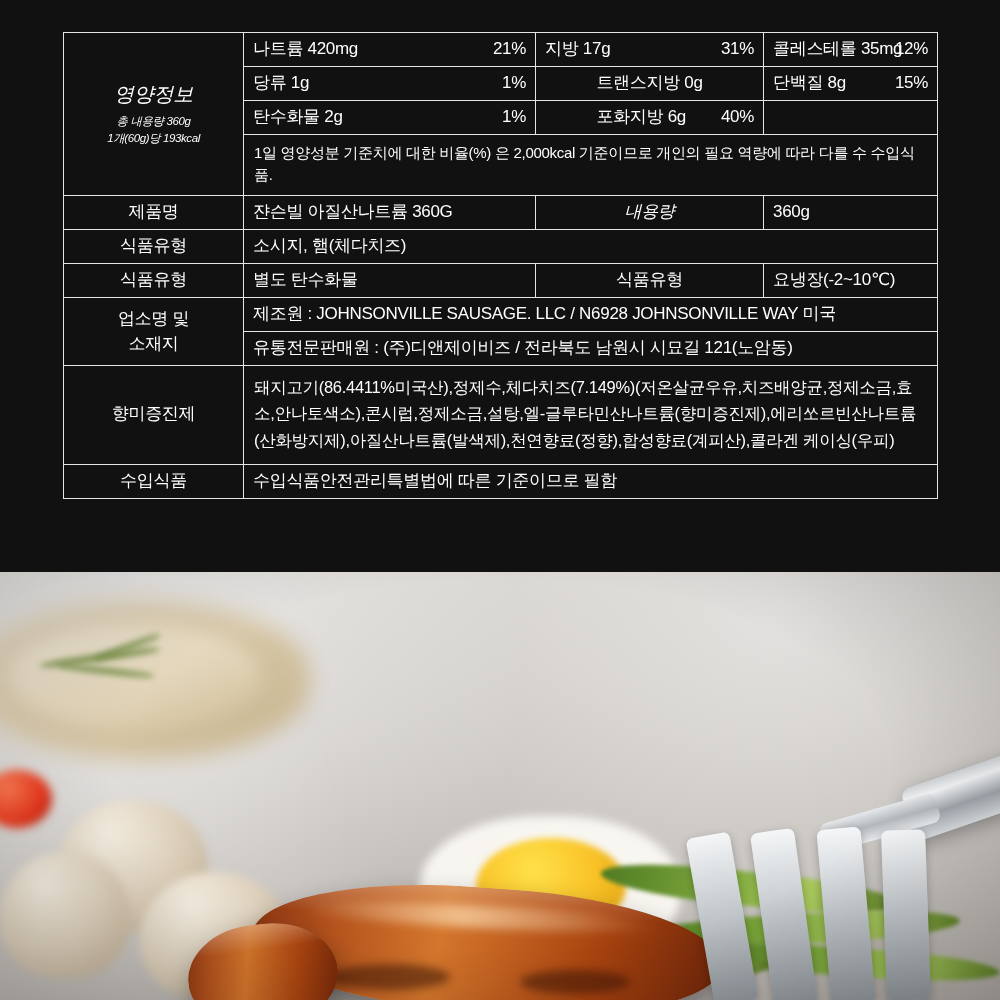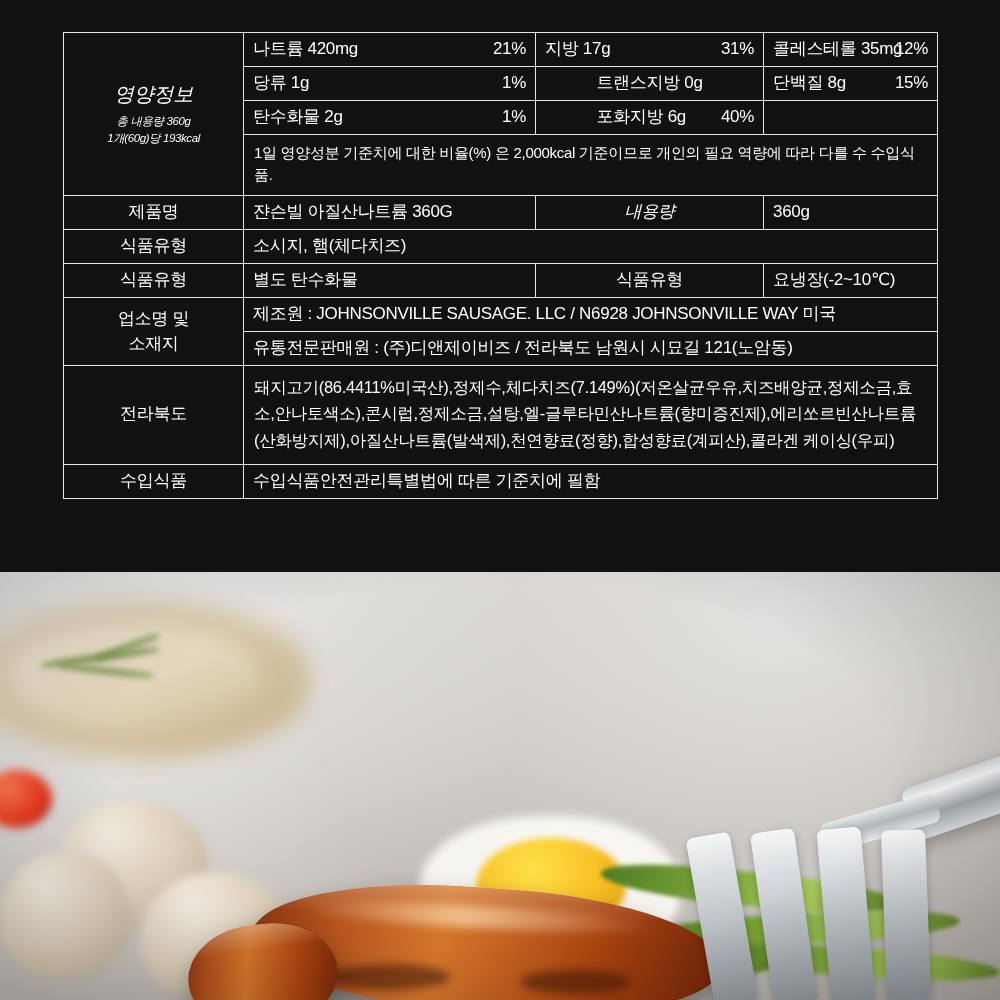--- a/index.html
+++ b/index.html
@@ -281,27 +281,27 @@
             <span>업소명 및</span><br>
             <span>소재지</span>
           </td>
           <td colspan="3">제조원 : JOHNSONVILLE SAUSAGE. LLC / N6928 JOHNSONVILLE WAY 미국</td>
         </tr>
         <tr>
           <td colspan="3">유통전문판매원 : (주)디앤제이비즈 / 전라북도 남원시 시묘길 121(노암동)</td>
         </tr>
 
         <tr>
-          <td class="rowlabel">전라북도</td>
+          <td class="rowlabel">향미증진제</td>
           <td class="ingr" colspan="3">돼지고기(86.4411%미국산),정제수,체다치즈(7.149%)(저온살균우유,치즈배양균,정제소금,효소,안나토색소),콘시럽,정제소금,설탕,엘-글루타민산나트륨(향미증진제),에리쏘르빈산나트륨(산화방지제),아질산나트륨(발색제),천연향료(정향),합성향료(계피산),콜라겐 케이싱(우피)</td>
         </tr>
 
         <tr>
           <td class="rowlabel">수입식품</td>
-          <td colspan="3">수입식품안전관리특별법에 따른 기준치에 필함</td>
+          <td colspan="3">수입식품안전관리특별법에 따른 기준이므로 필함</td>
         </tr>
       </tbody>
     </table>
   </section>
 
   <section class="photo" role="img">
     <div class="photo-bg"></div>
 
     <div class="board"></div>
     <div class="board-inner"></div>

